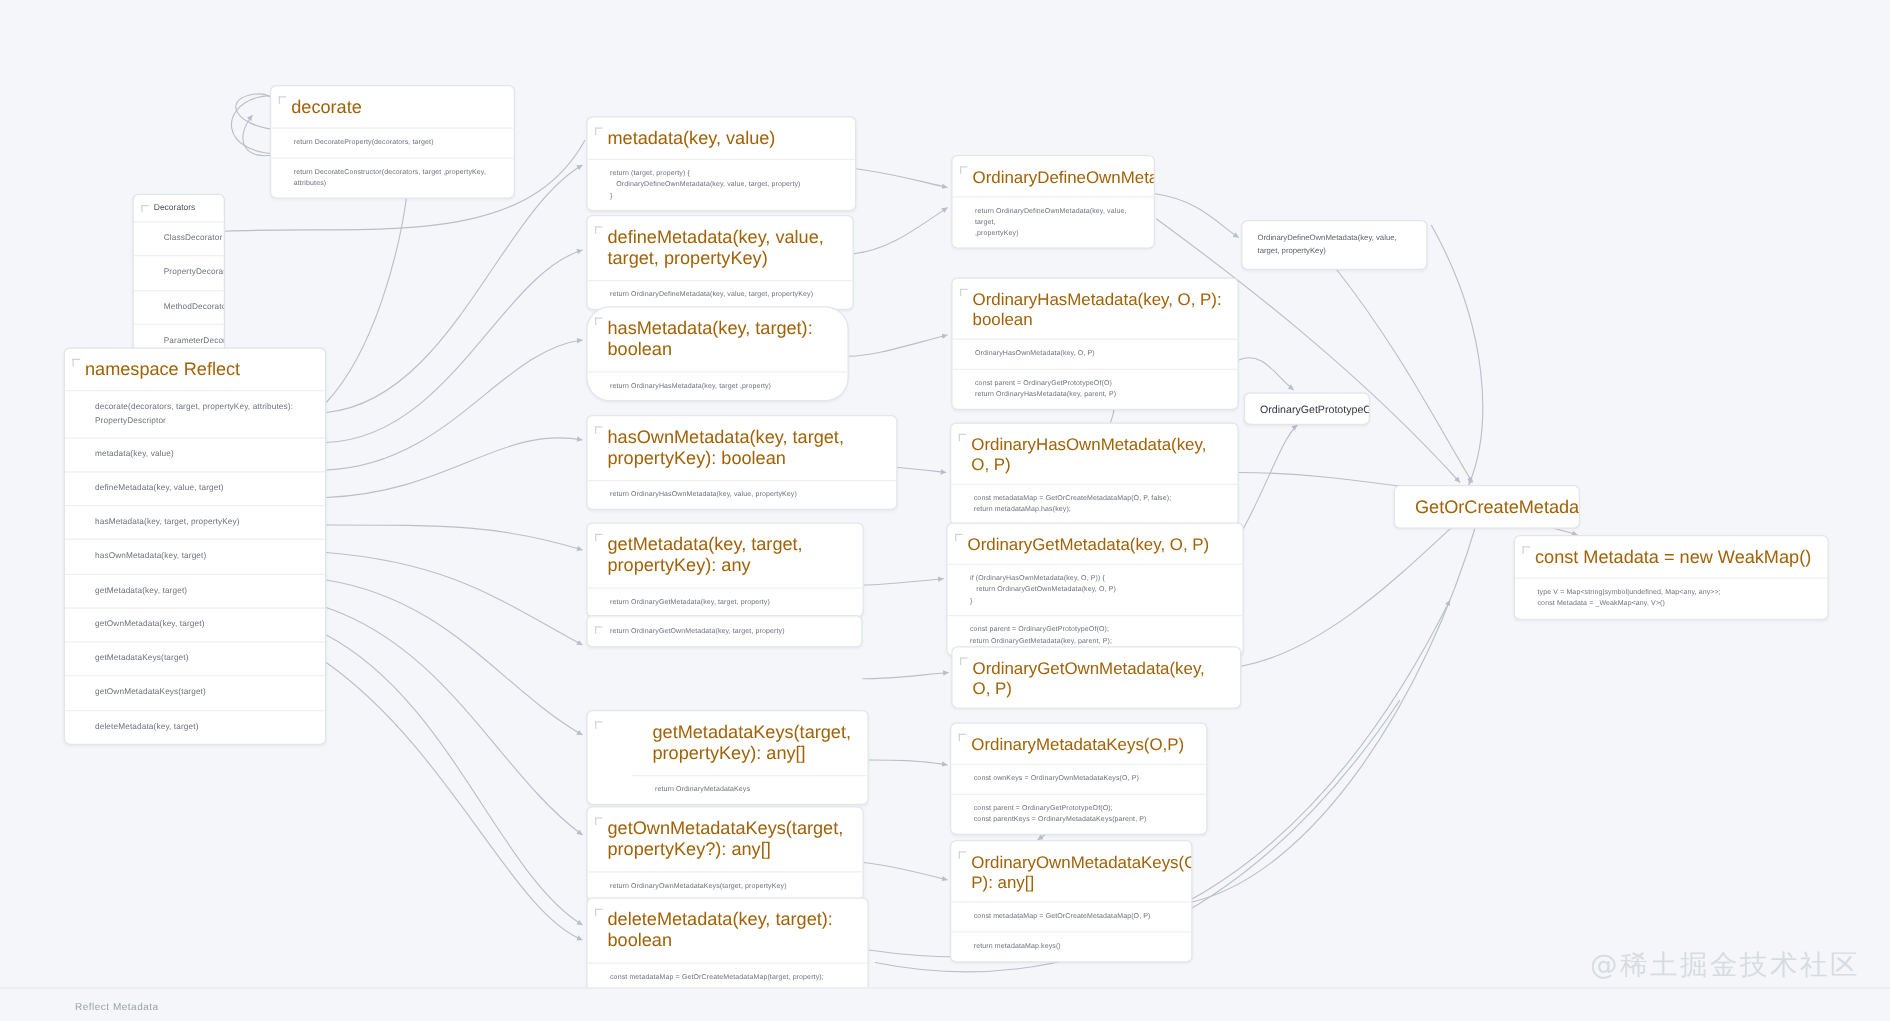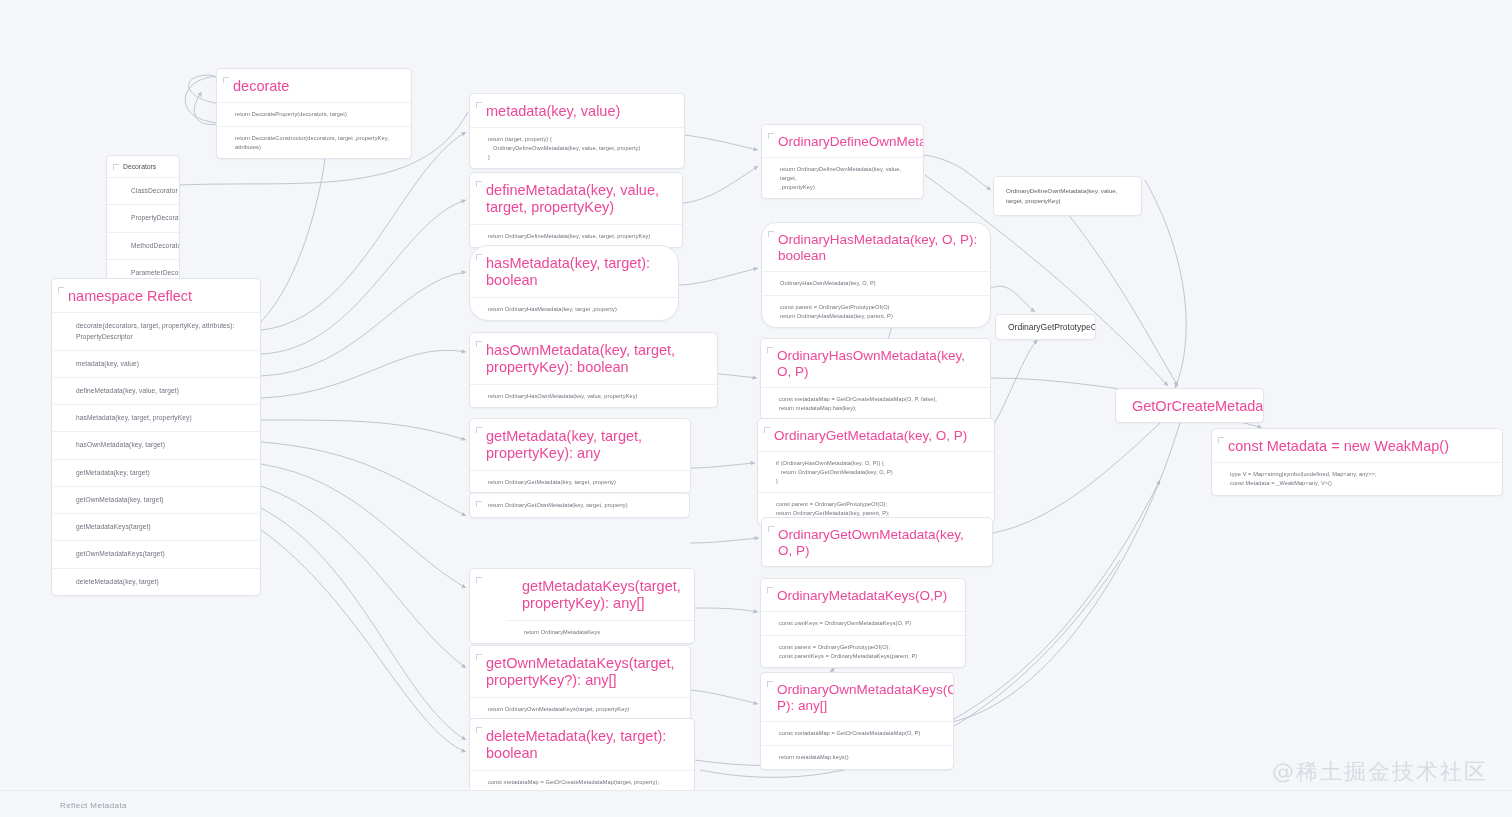--- a/index.html
+++ b/index.html
@@ -18,21 +18,21 @@
   .node{
     position:absolute;
     background:#ffffff;
     border:1px solid #e2e5ea;
     border-radius:5px;
     box-shadow:0 1px 2px rgba(20,30,60,.045);
     box-sizing:border-box;
     overflow:hidden;
   }
   .node .title{
-    color:#ec4899;
+    color:#a16207;
     line-height:1.2;
     padding:9px 12px 7px 16px;
     font-weight:400;
   }
   .node.big .title{font-size:14.5px;}
   .node.mid .title{font-size:13.5px;}
   .node.small .title{font-size:8.5px;padding:7px 10px 7px 12px;color:#33373f;}
   .node .row{
     font-size:5.6px;
     color:#6d727c;
@@ -64,30 +64,30 @@
   #hasMetadata{left:469px;top:245px;width:210px;border-radius:19px;}
   #hasOwnMetadata{left:469px;top:332px;width:249px;}
   #getMetadata{left:469px;top:418px;width:222px;}
   #getOwnMetadata{left:469px;top:492px;width:221px;}
   #getMetadataKeys{left:469px;top:568px;width:226px;padding-left:36px;}
   #getOwnMetadataKeys{left:469px;top:645px;width:222px;}
   #deleteMetadata{left:469px;top:718px;width:226px;}
 
   #oDefineOwn{left:761px;top:124px;width:163px;}
   #oDefineOwnArgs{left:993px;top:176px;width:149px;}
-  #oHasMeta{left:761px;top:222px;width:230px;border-radius:15px;}
+  #oHasMeta{left:761px;top:222px;width:230px;}
   #oHasOwnMeta{left:760px;top:338px;width:231px;}
   #oGetProto{left:995px;top:314px;width:101px;}
   #oGetMeta{left:757px;top:418px;width:238px;}
   #oGetOwnMeta{left:761px;top:517px;width:232px;}
   #oMetaKeys{left:760px;top:578px;width:206px;}
   #oOwnMetaKeys{left:760px;top:672px;width:194px;}
 
   #getOrCreate{left:1115px;top:388px;width:149px;}
-  #weakmap{left:1211px;top:428px;width:292px;}
+  #weakmap{left:1211px;top:428px;width:252px;}
 
   #statusbar{
     position:absolute;left:0;bottom:0;width:1512px;height:26px;
     background:#f4f6f9;border-top:1px solid #e6e9ee;
   }
   #statuslabel{
     position:absolute;left:12px;bottom:7px;
     font-size:8px;color:#9aa0ab;letter-spacing:.4px;padding-left:48px;
   }
   #watermark{

